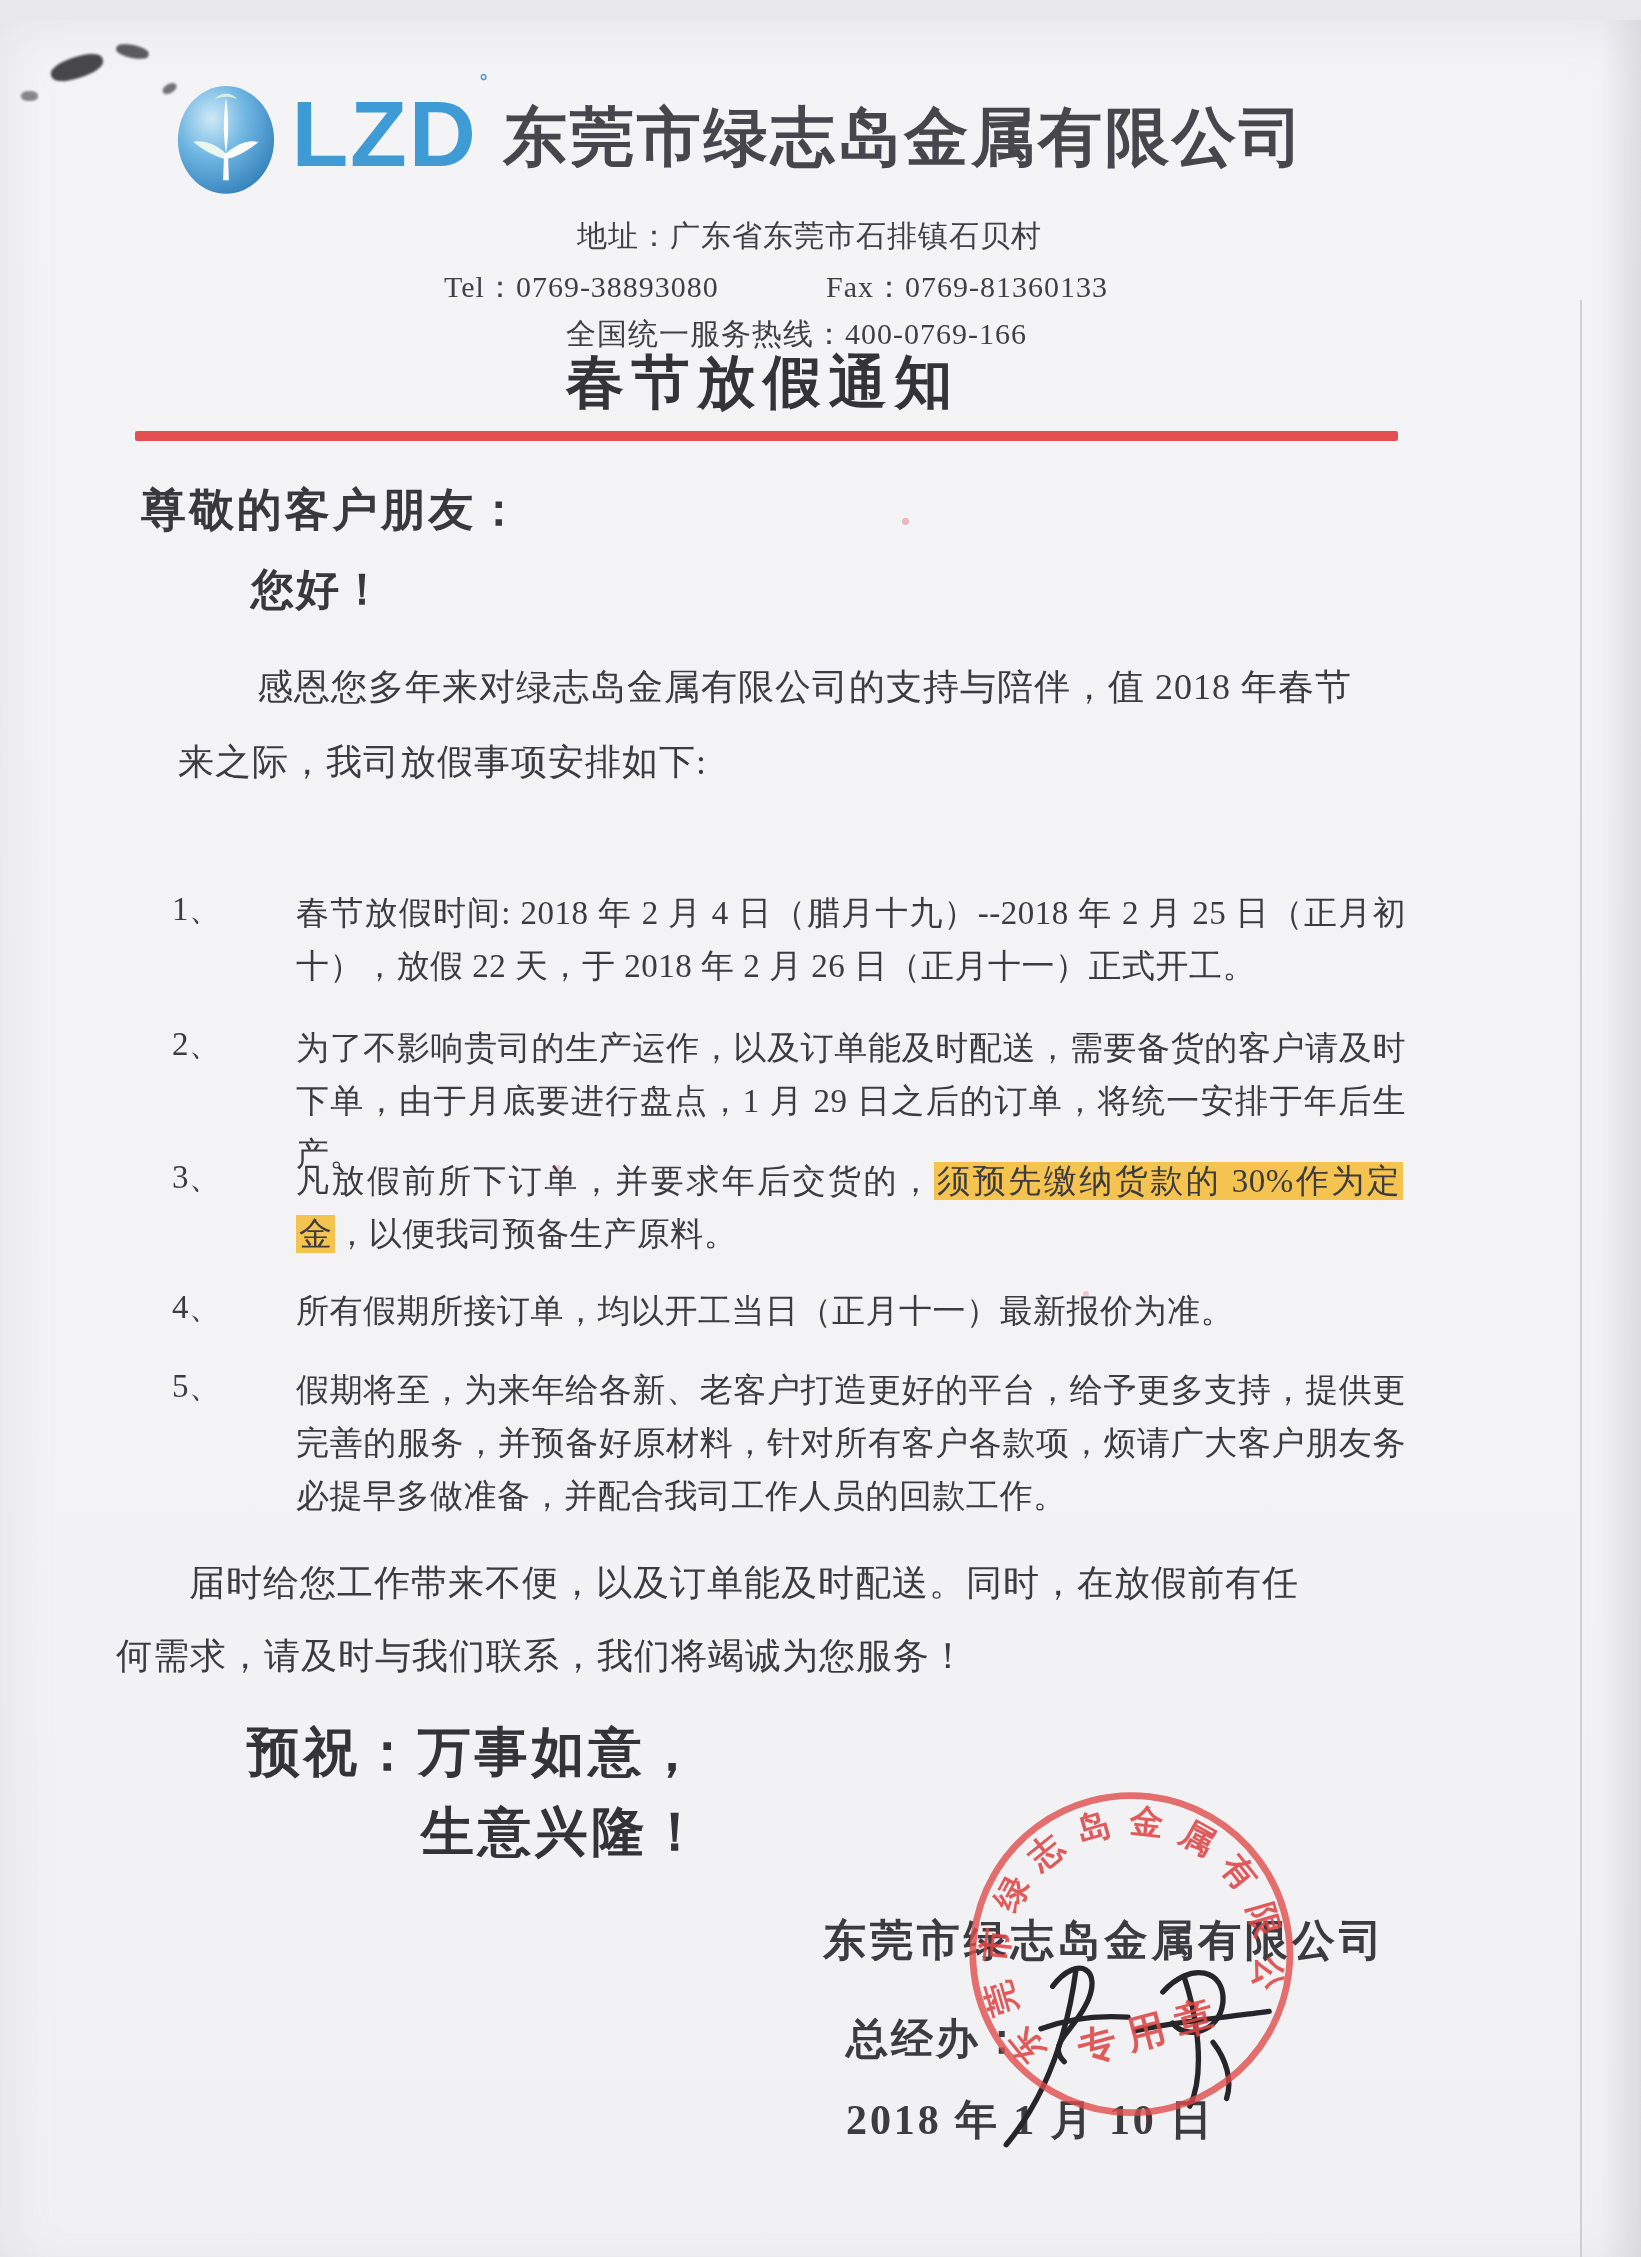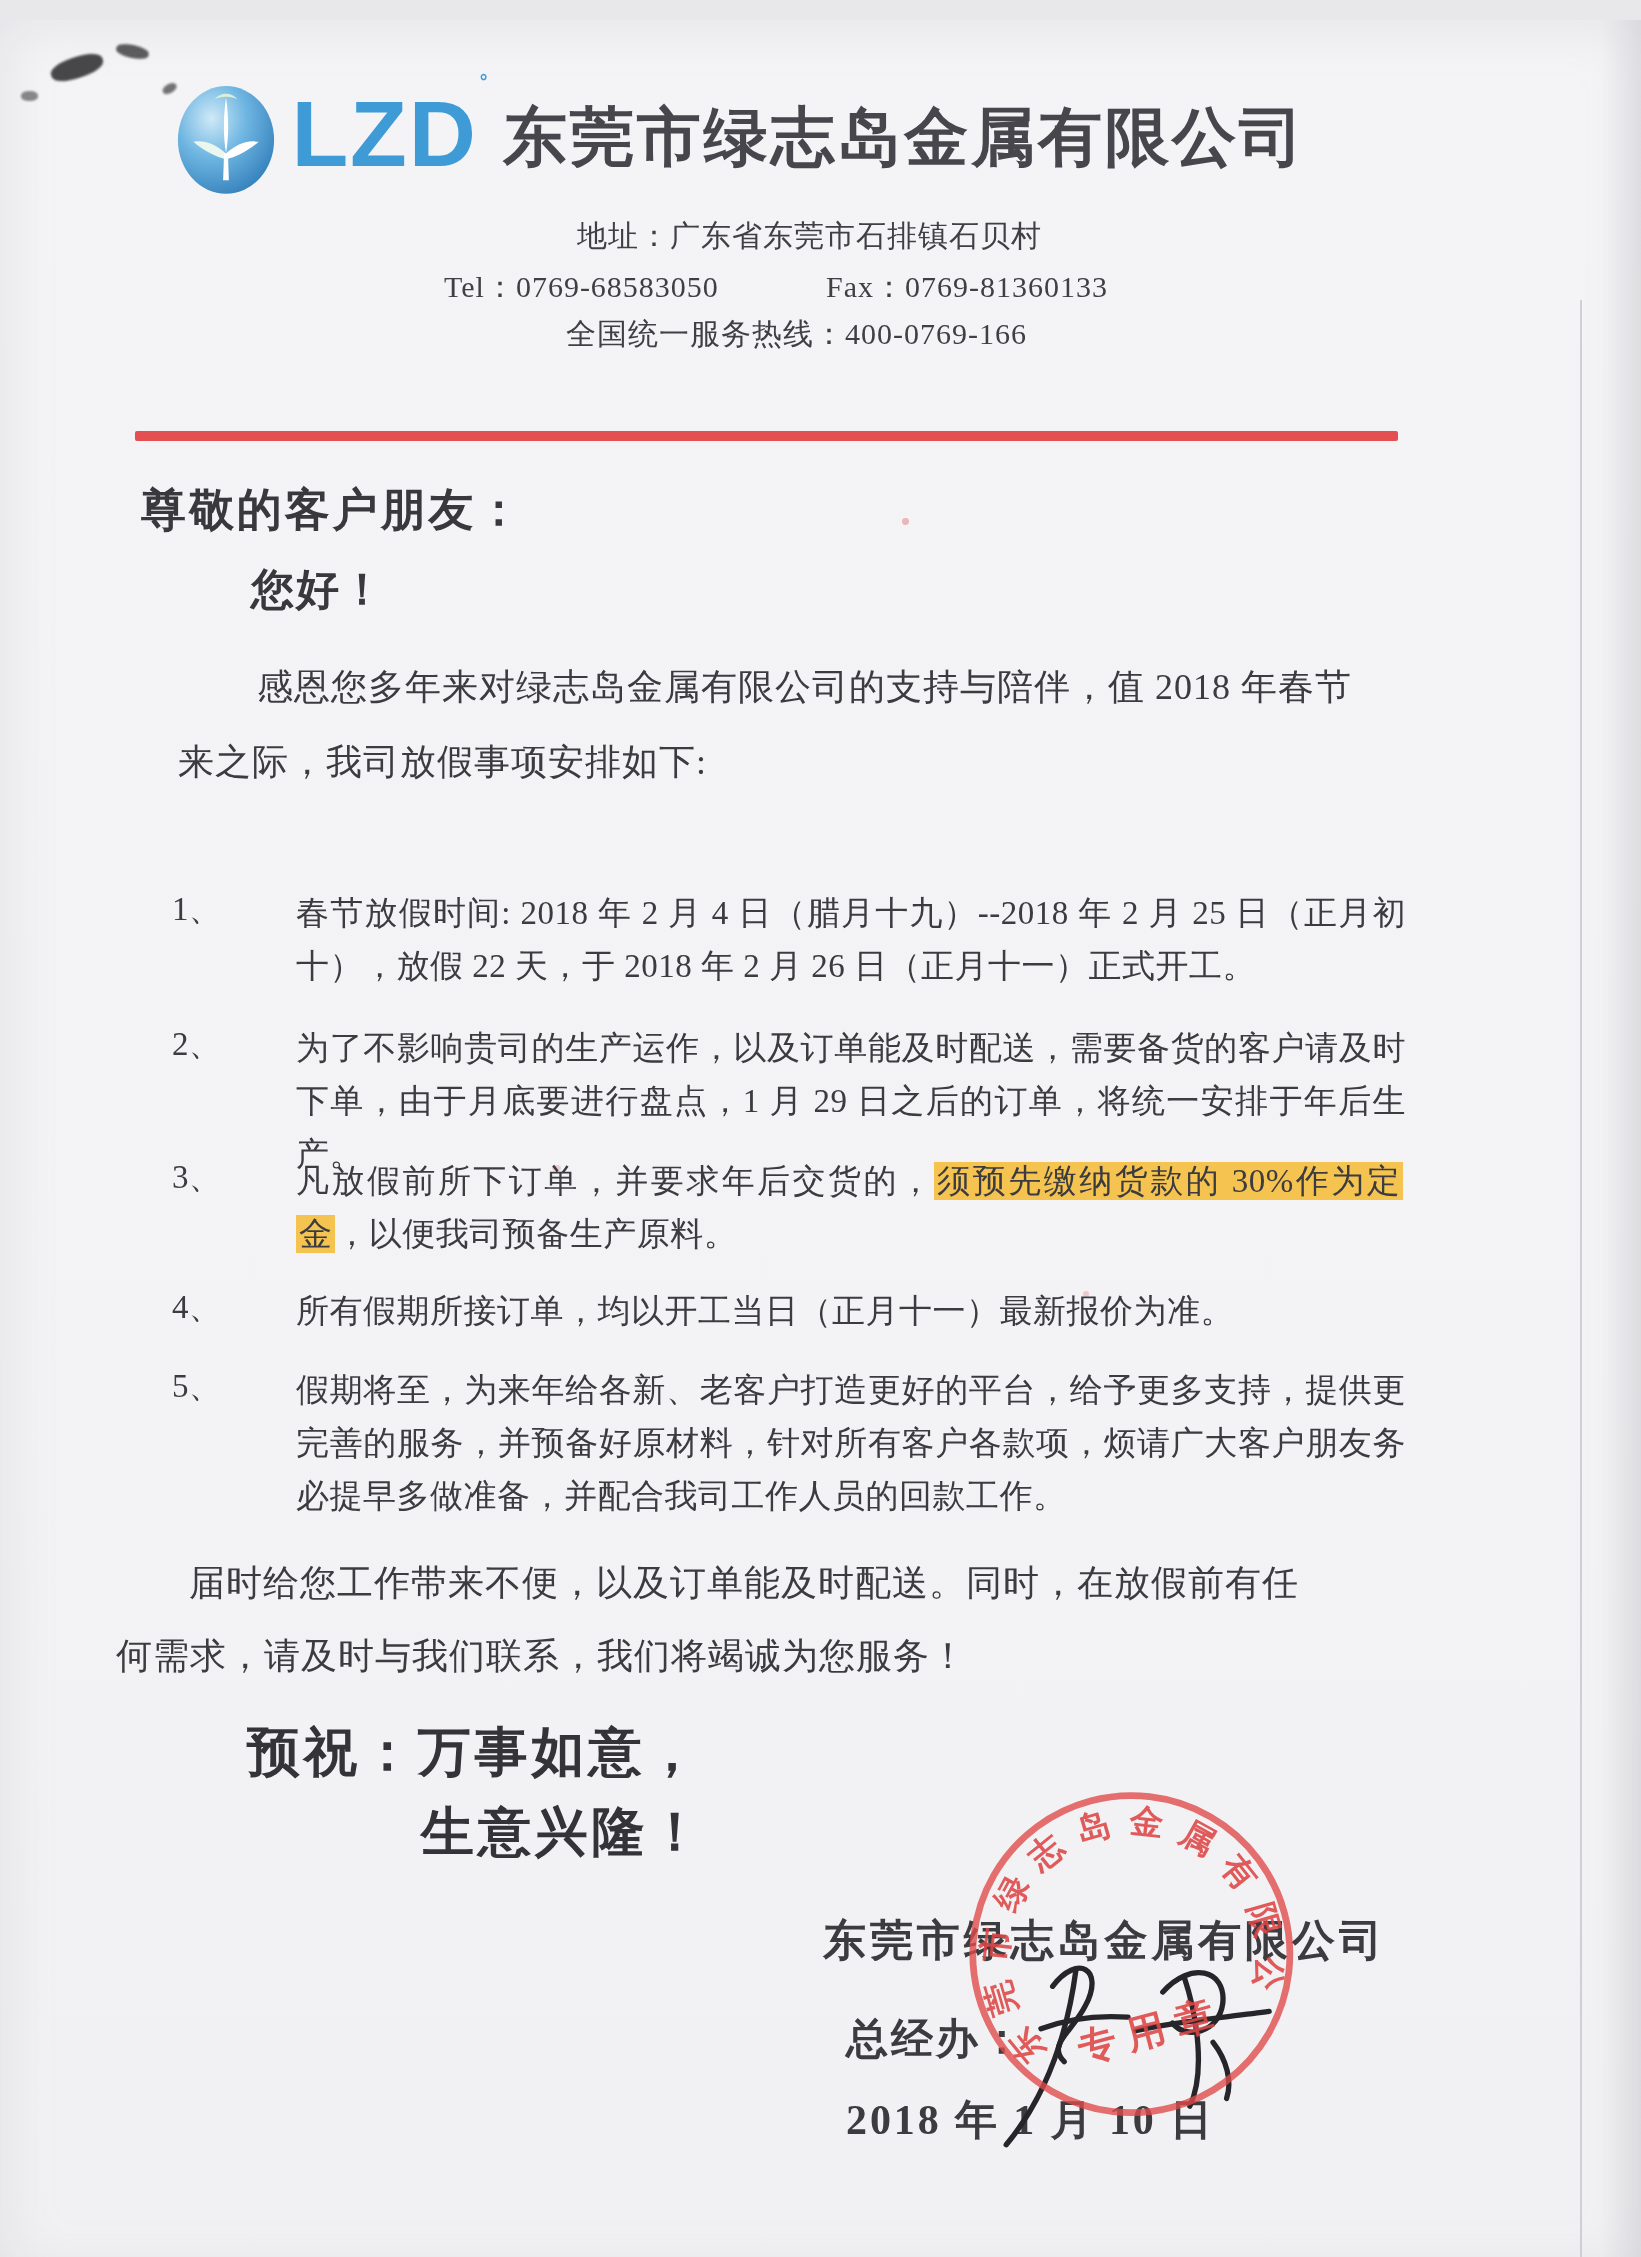--- a/index.html
+++ b/index.html
@@ -96,24 +96,25 @@
       <path d="M52 76 C40 66 30 62 18 64 C30 74 42 80 52 82 Z" fill="#eaf6ee"></path>
       <path d="M52 76 C64 66 74 62 86 64 C74 74 62 80 52 82 Z" fill="#ffffff"></path>
       <path d="M50 76 L54 76 L55 104 L49 104 Z" fill="#ffffff"></path>
       <path d="M40 20 C46 12 58 12 64 20 C58 16 46 16 40 20 Z" fill="#d9efdb"></path>
     </svg>
     <div class="logo-abbr"><span>LZD</span><sup>°</sup></div>
     <div class="company-name">东莞市绿志岛金属有限公司</div>
   </div>
 
   <div class="abs contact addr">地址：广东省东莞市石排镇石贝村</div>
-  <div class="abs contact tel">Tel：0769-68583050</div>
+  <div class="abs contact tel">Tel：0769-38893080</div>
   <div class="abs contact fax">Fax：0769-81360133</div>
   <div class="abs contact hotline">全国统一服务热线：400-0769-166</div>
 
+  <div class="abs doc-title">春节放假通知</div>
   <div class="abs red-rule"></div>
 
   <div class="abs greeting">尊敬的客户朋友：</div>
   <div class="abs salutation">您好！</div>
 
   <div class="abs bodyline intro1">感恩您多年来对绿志岛金属有限公司的支持与陪伴，值 2018 年春节</div>
   <div class="abs bodyline intro2">来之际，我司放假事项安排如下:</div>
 
   <div class="abs item it1">
     <div class="num">1、</div>

